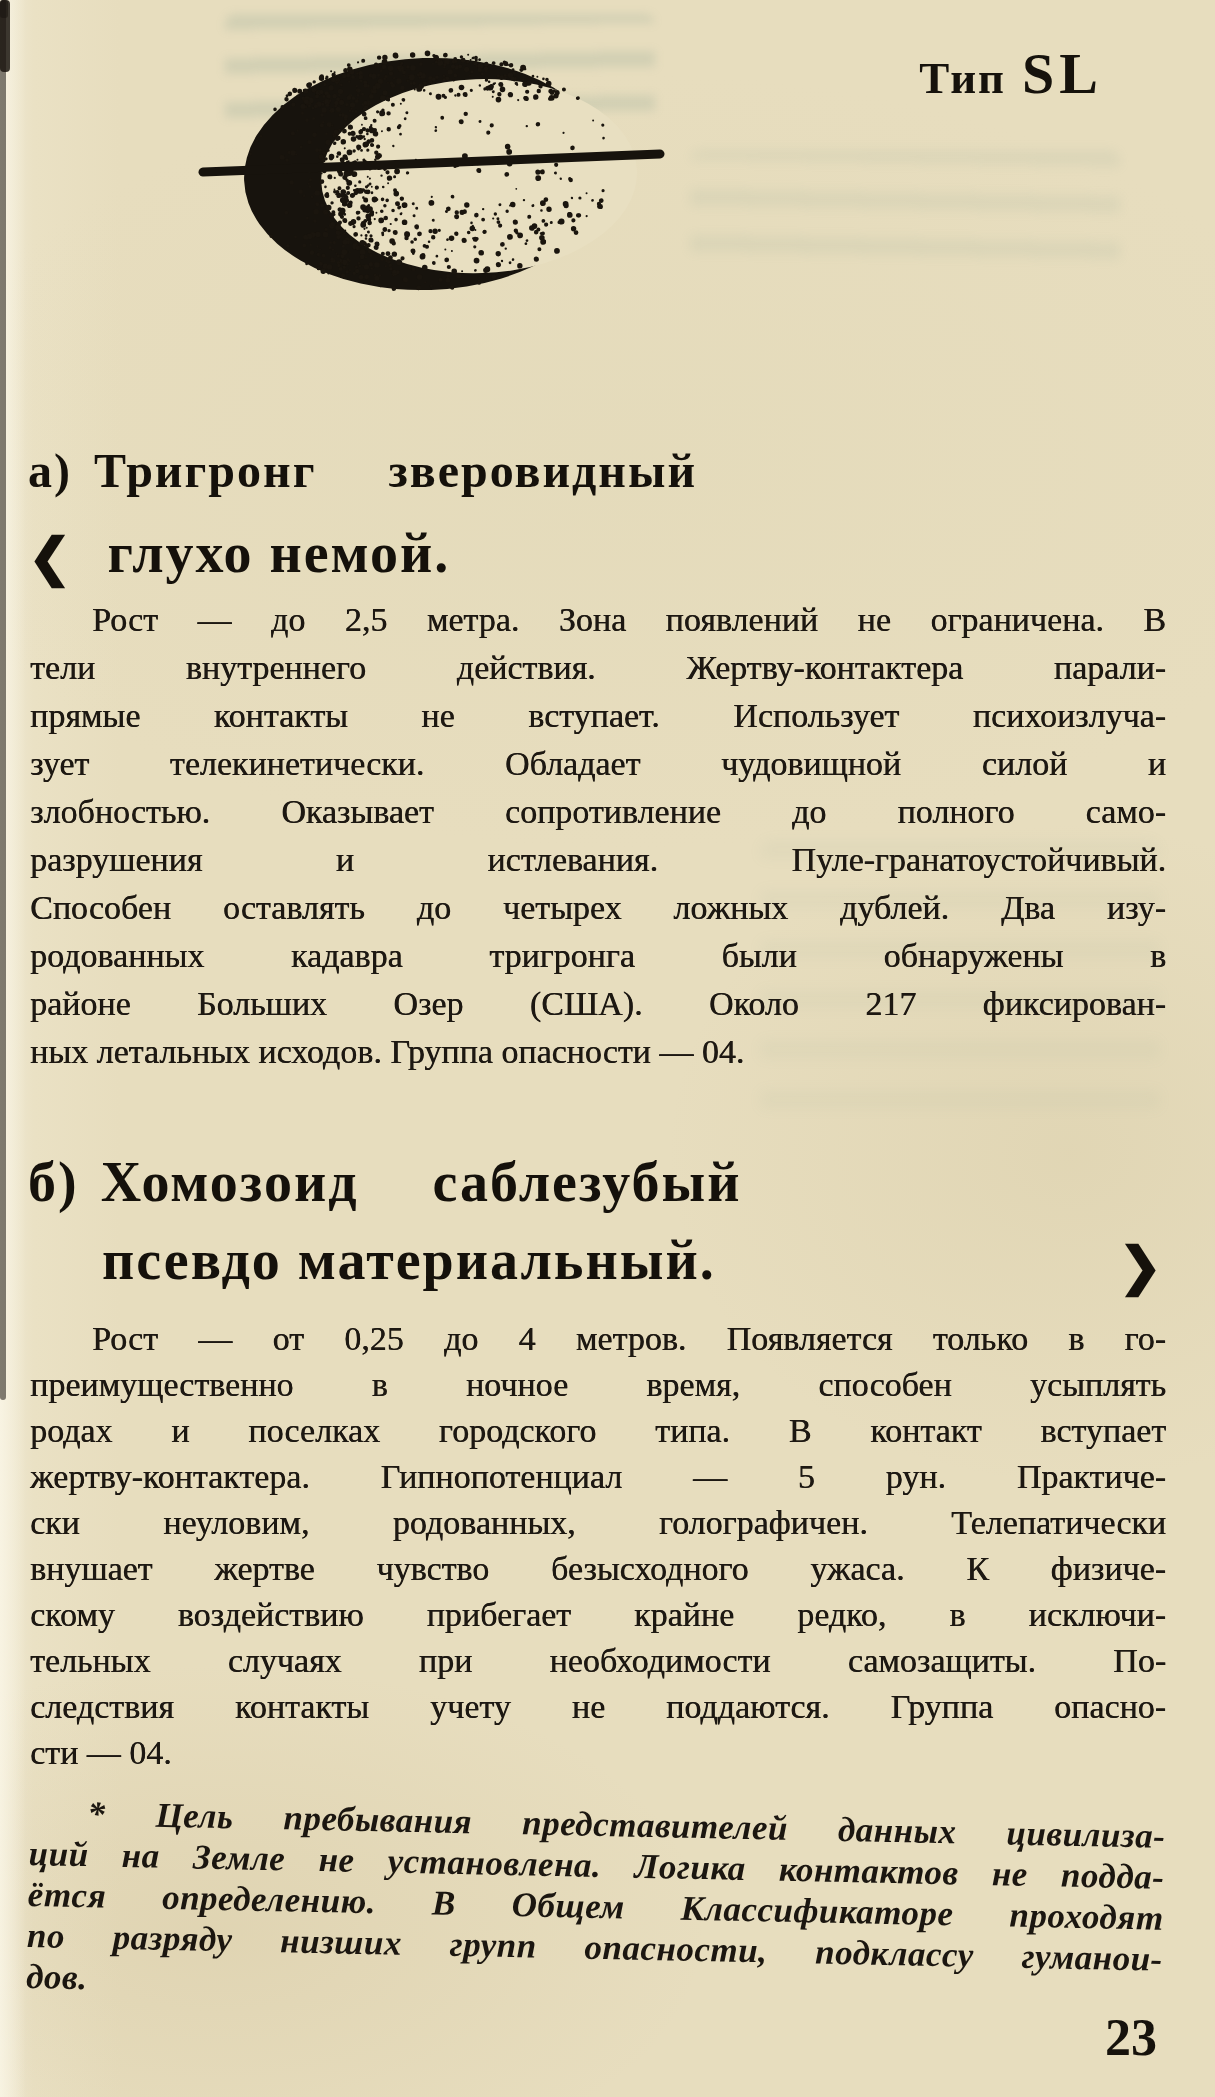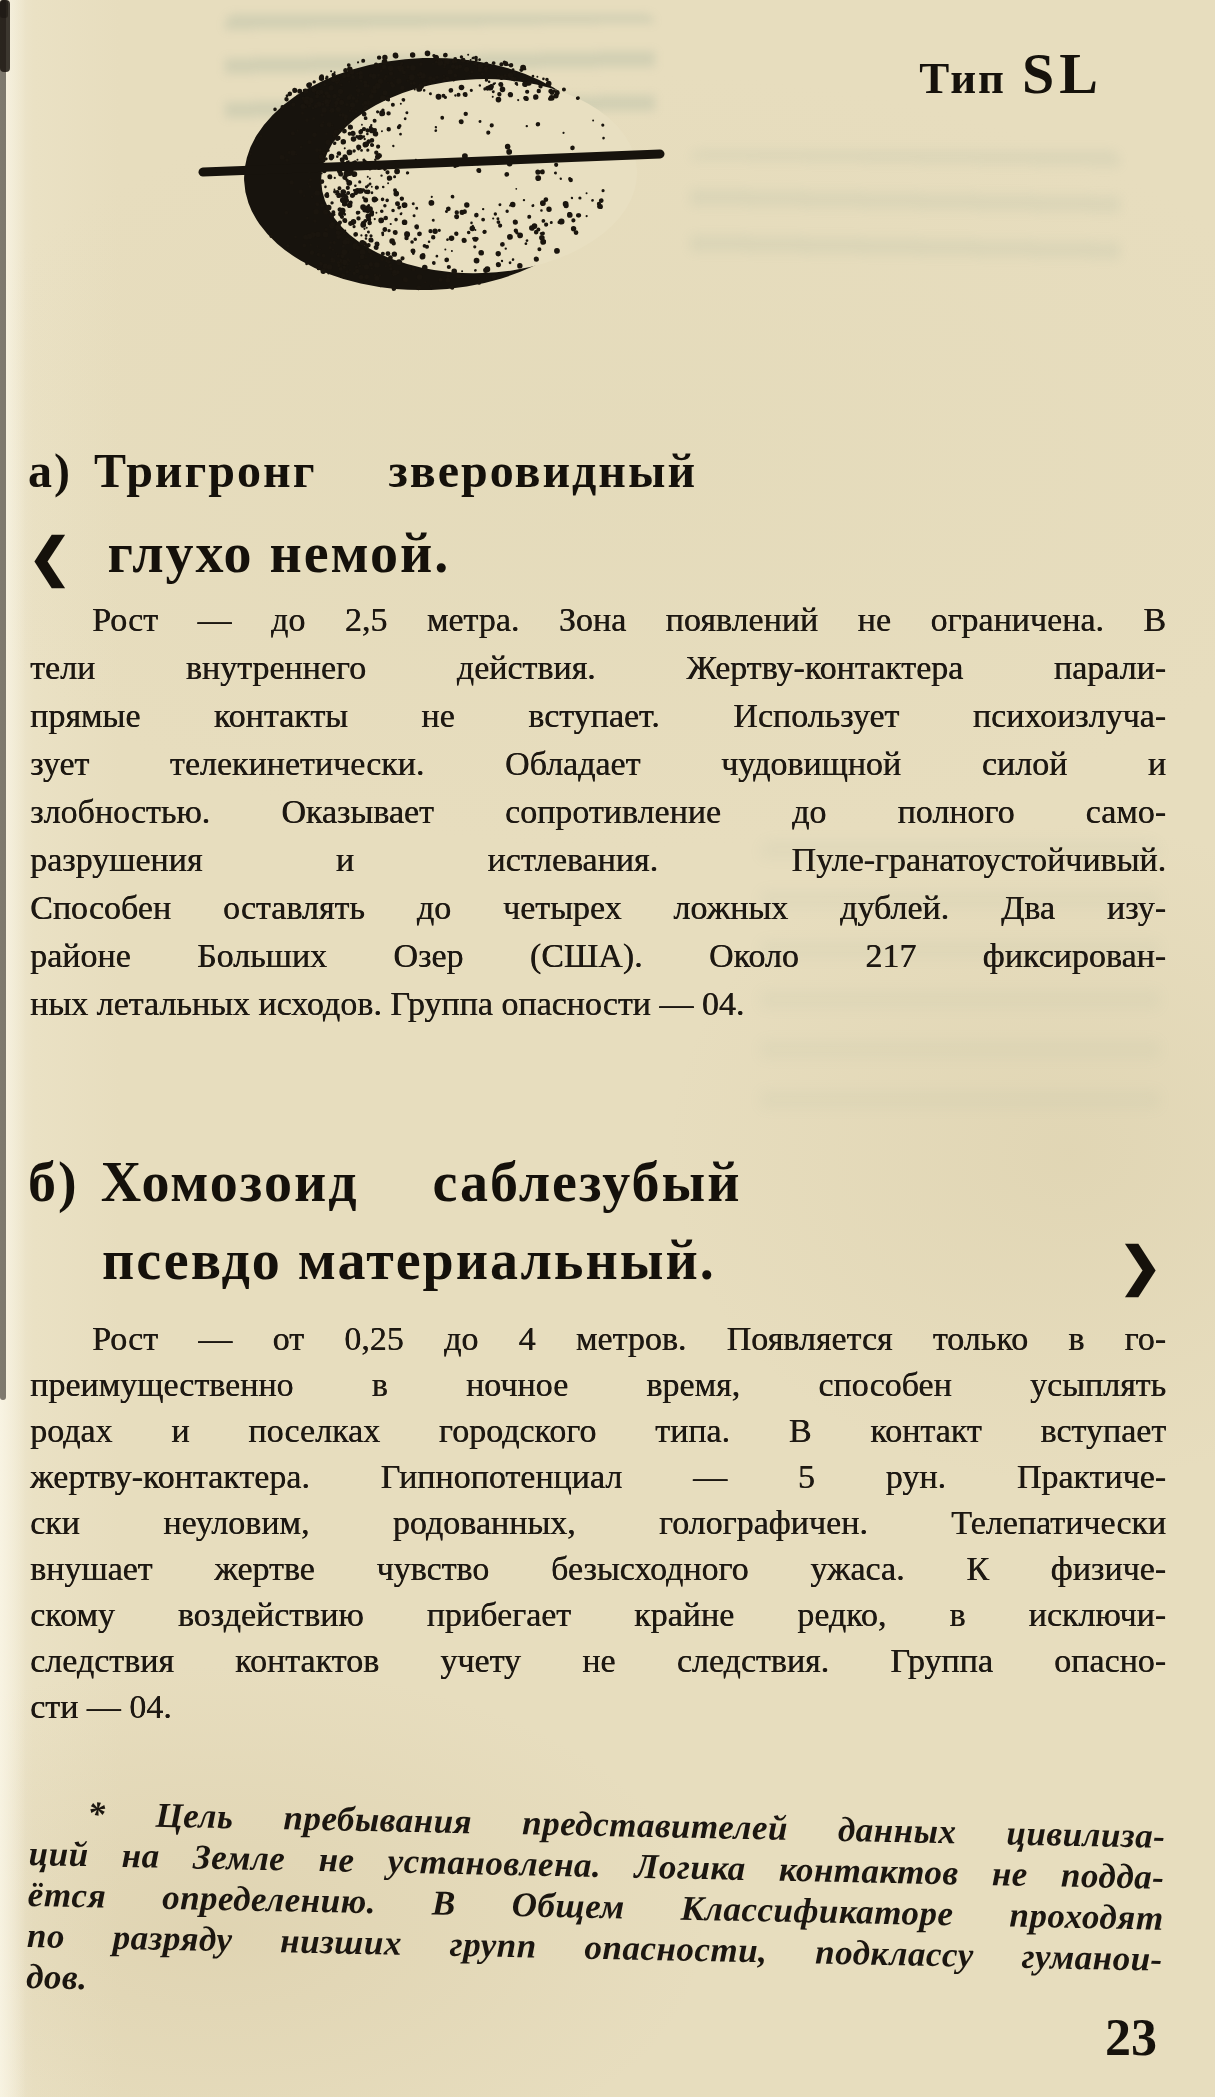--- a/index.html
+++ b/index.html
@@ -1040,20 +1040,21 @@
   </div>
 
   <div class="para para-a">
       <div class="tline indent">Рост — до 2,5 метра. Зона появлений не ограничена. В</div>
       <div class="tline">тели внутреннего действия. Жертву-контактера парали-</div>
       <div class="tline">прямые контакты не вступает. Использует психоизлуча-</div>
       <div class="tline">зует телекинетически. Обладает чудовищной силой и</div>
       <div class="tline">злобностью. Оказывает сопротивление до полного само-</div>
       <div class="tline">разрушения и истлевания. Пуле-гранатоустойчивый.</div>
       <div class="tline">Способен оставлять до четырех ложных дублей. Два изу-</div>
+      <div class="tline">родованных кадавра тригронга были обнаружены в</div>
       <div class="tline">районе Больших Озер (США). Около 217 фиксирован-</div>
       <div class="tline ragged">ных летальных исходов. Группа опасности — 04.</div>
     </div>
 
   <div class="heading heading-b">
     <div class="h-line1">
       <span class="h-marker">б)</span><span class="h-words">Хомозоид саблезубый</span>
     </div>
     <div class="h-line2 hb2">
       <span>псевдо материальный.</span><span class="angle-mark right">❯</span>
@@ -1061,21 +1062,22 @@
   </div>
 
   <div class="para para-b">
       <div class="tline indent">Рост — от 0,25 до 4 метров. Появляется только в го-</div>
       <div class="tline">преимущественно в ночное время, способен усыплять</div>
       <div class="tline">родах и поселках городского типа. В контакт вступает</div>
       <div class="tline">жертву-контактера. Гипнопотенциал — 5 рун. Практиче-</div>
       <div class="tline">ски неуловим, родованных, голографичен. Телепатически</div>
       <div class="tline">внушает жертве чувство безысходного ужаса. К физиче-</div>
       <div class="tline">скому воздействию прибегает крайне редко, в исключи-</div>
-      <div class="tline">следствия контактов учету не следствия. Группа опасно-</div>
+      <div class="tline">тельных случаях при необходимости самозащиты. По-</div>
+      <div class="tline">следствия контакты учету не поддаются. Группа опасно-</div>
       <div class="tline ragged">сти — 04.</div>
     </div>
 
   <div class="footnote">
       <div class="tline indent">* Цель пребывания представителей данных цивилиза-</div>
       <div class="tline">ций на Земле не установлена. Логика контактов не подда-</div>
       <div class="tline">ётся определению. В Общем Классификаторе проходят</div>
       <div class="tline">по разряду низших групп опасности, подклассу гуманои-</div>
       <div class="tline ragged">дов.</div>
     </div>

